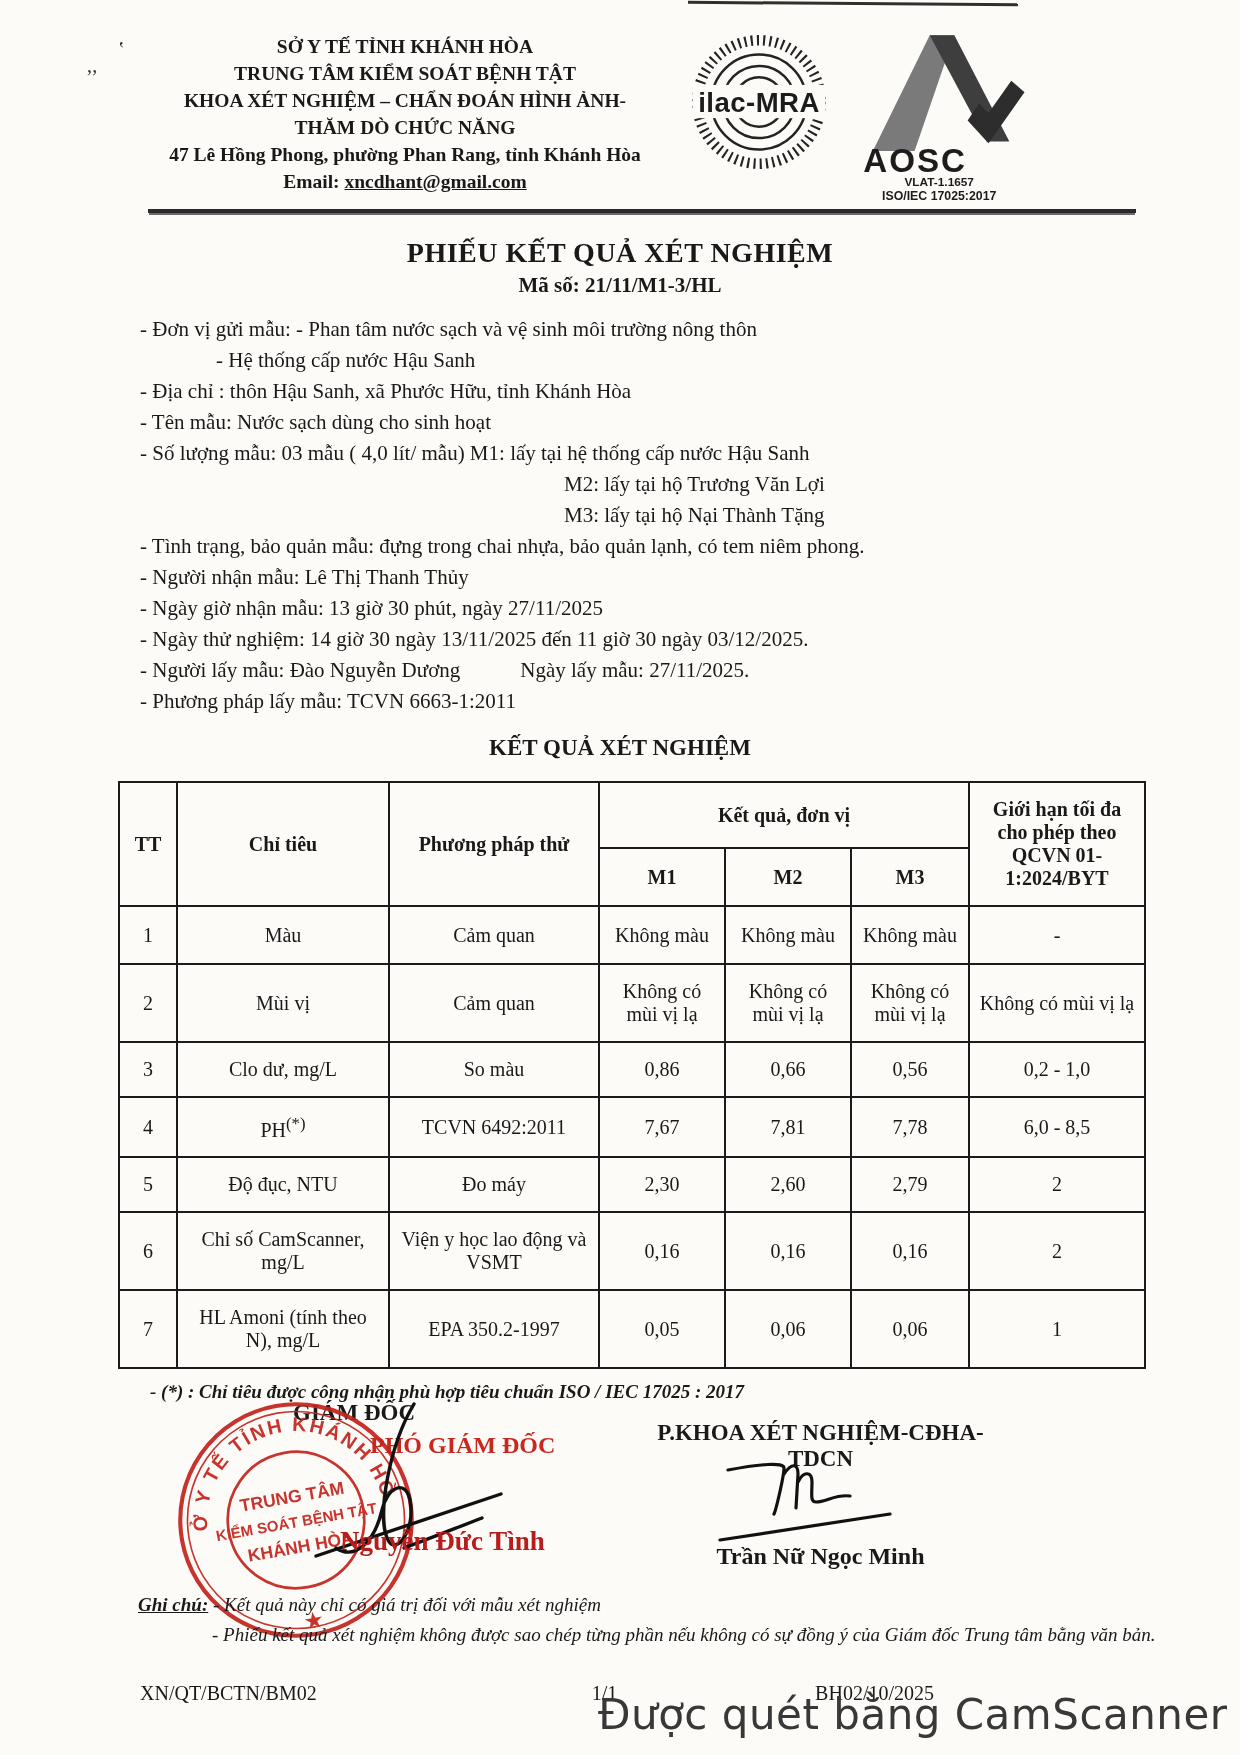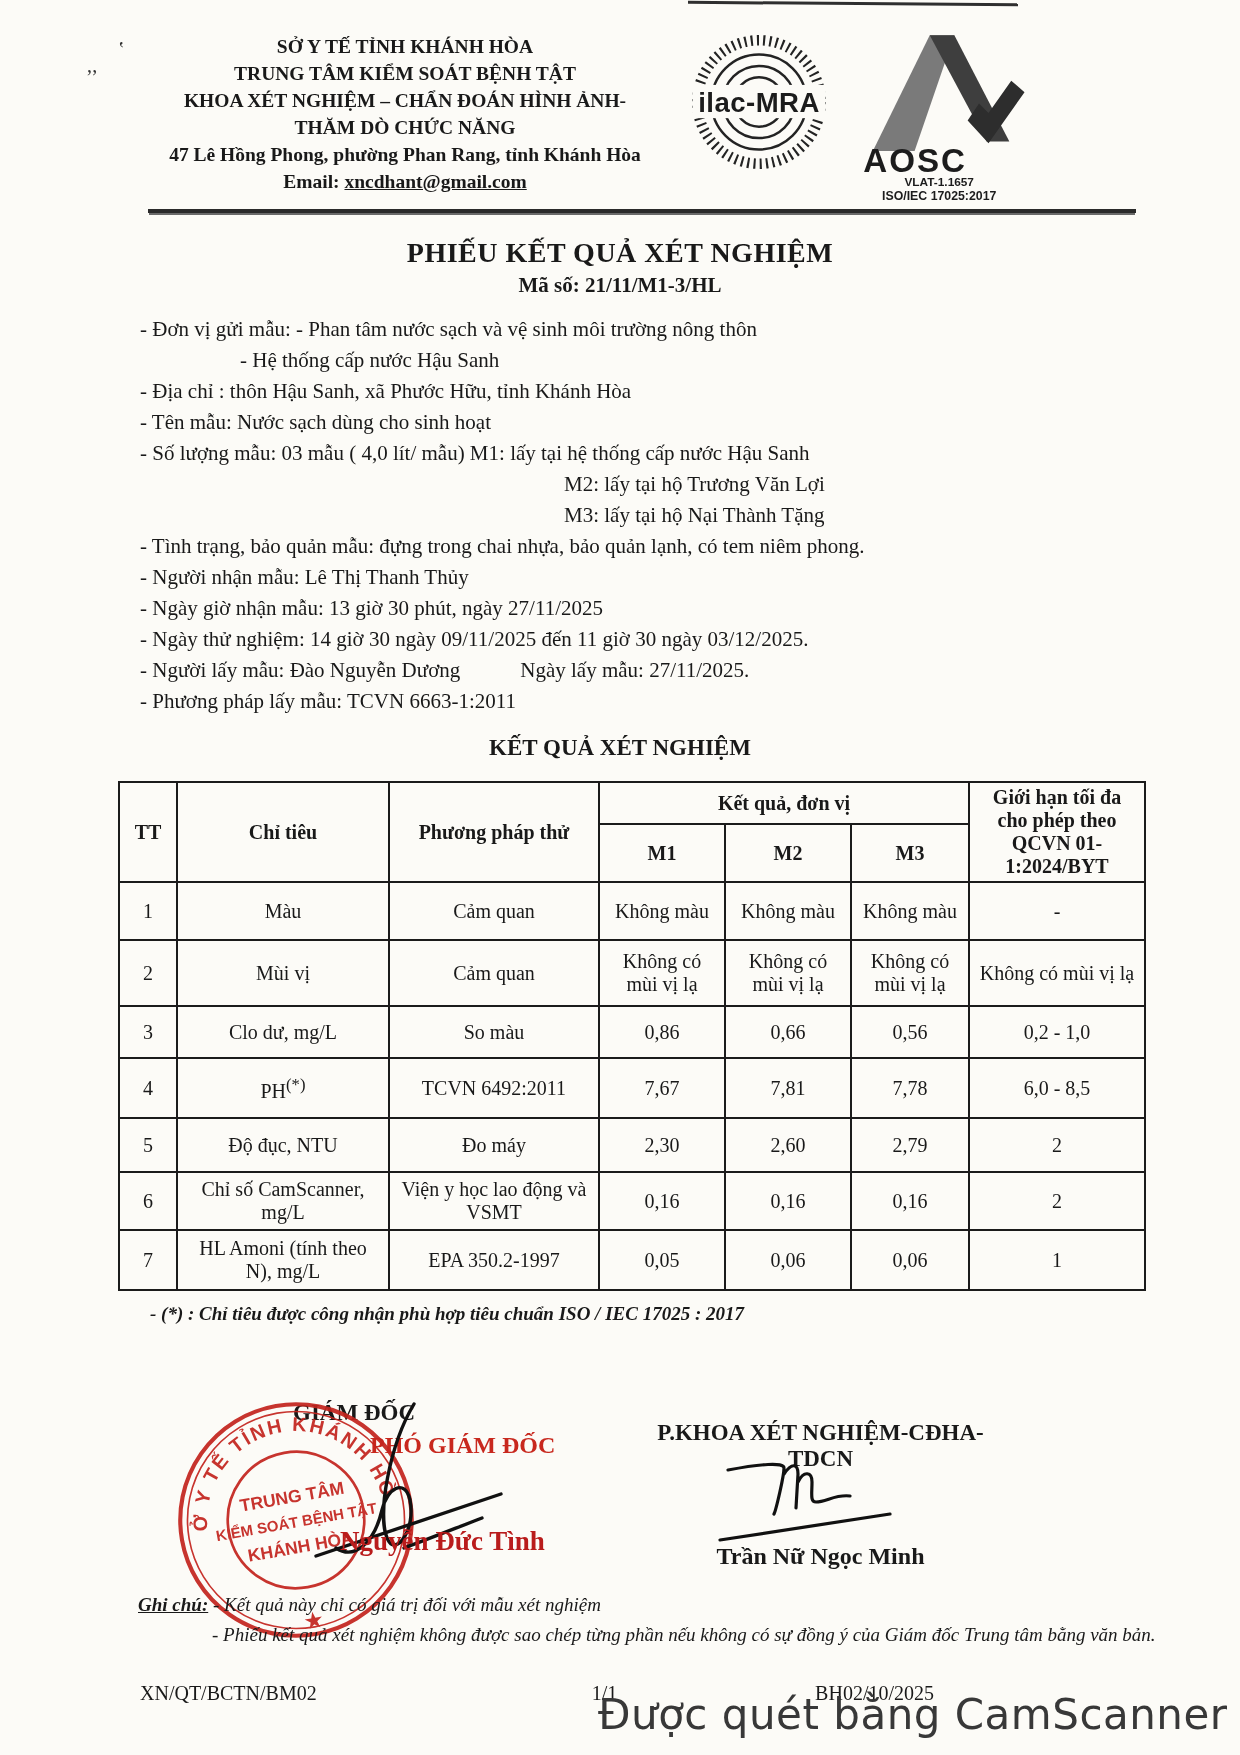--- a/index.html
+++ b/index.html
@@ -23,29 +23,29 @@
     background:#2f2f2f; transform:rotate(.4deg); }
   
   .meta-row { display:flex; justify-content:space-between; margin:18px 140px 0 140px; }
   .doc-number { font-weight:bold; font-size:22px; }
   .place-date { font-weight:bold; font-style:italic; font-size:22px; margin-right:70px; }
   
   .doc-title { margin-top:24px; text-align:center; font-weight:bold; font-size:28px; letter-spacing:.5px; }
   .doc-code { margin-top:4px; text-align:center; font-weight:bold; font-size:21px; }
   
   .info-block { margin:16px 0 0 140px; font-size:21px; line-height:31px; }
-  .indent-1 { margin-left:100px; }
+  .indent-1 { margin-left:76px; }
   .indent-2 { margin-left:424px; }
   .two-col { display:flex; gap:60px; }
   
   .results-heading { margin-top:18px; text-align:center; font-weight:bold; font-size:23px; }
   table.results { border-collapse:collapse; table-layout:fixed; width:1026px;
     margin:20px 0 0 118px; font-size:20px; }
   table.results th, table.results td {
-    border:2px solid #1b1b1b; text-align:center; vertical-align:middle; padding:3px 6px;
+    border:2px solid #1b1b1b; text-align:center; vertical-align:middle; padding:15px 6px;
     overflow:hidden; }
   table.results th { font-weight:bold; }
   td.cell-name { text-align:left; padding-left:12px; }
   .footnote { margin:12px 0 0 150px; font-style:italic; font-weight:bold; font-size:19px; }
   
   .abs { position:absolute; }
   .sig-title-black { left:293px; top:1400px; font-weight:bold; font-size:23px; }
   .sig-title-red   { left:370px; top:1432px; font-weight:bold; font-size:24px; color:#c8281e; }
   .sig-name-left   { left:340px; top:1526px; font-weight:bold; font-size:27px; color:#b91c1c; }
   .sig-right-block { left:648px; top:1420px; width:345px; text-align:center; }
@@ -122,21 +122,21 @@
     <div>- Đơn vị gửi mẫu: - Phan tâm nước sạch và vệ sinh môi trường nông thôn</div>
     <div class="indent-1">- Hệ thống cấp nước Hậu Sanh</div>
     <div>- Địa chỉ : thôn Hậu Sanh, xã Phước Hữu, tỉnh Khánh Hòa</div>
     <div>- Tên mẫu: Nước sạch dùng cho sinh hoạt</div>
     <div>- Số lượng mẫu: 03 mẫu ( 4,0 lít/ mẫu)  M1: lấy tại hệ thống cấp nước Hậu Sanh</div>
     <div class="indent-2">M2: lấy tại hộ Trương Văn Lợi</div>
     <div class="indent-2">M3: lấy tại hộ Nại Thành Tặng</div>
     <div>- Tình trạng, bảo quản mẫu: đựng trong chai nhựa, bảo quản lạnh, có tem niêm phong.</div>
     <div>- Người nhận mẫu: Lê Thị Thanh Thủy</div>
     <div>- Ngày giờ nhận mẫu: 13 giờ 30 phút, ngày 27/11/2025</div>
-    <div>- Ngày thử nghiệm: 14 giờ 30 ngày 09/11/2025 đến 11 giờ 30 ngày 03/12/2025.</div>
+    <div>- Ngày thử nghiệm: 14 giờ 30 ngày 13/11/2025 đến 11 giờ 30 ngày 03/12/2025.</div>
     <div class="two-col">
       <span>- Người lấy mẫu: Đào Nguyễn Dương</span>
       <span>Ngày lấy mẫu: 27/11/2025.</span>
     </div>
     <div>- Phương pháp lấy mẫu: TCVN 6663-1:2011</div>
   </div>
 
   <div class="results-heading">KẾT QUẢ XÉT NGHIỆM</div>
 
   <table class="results">

